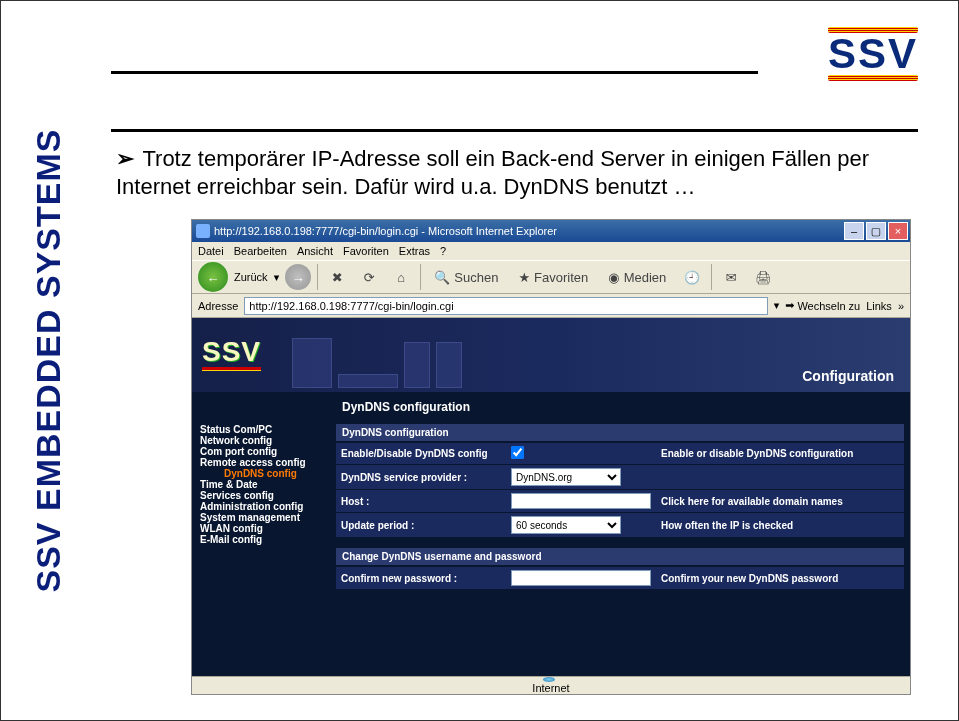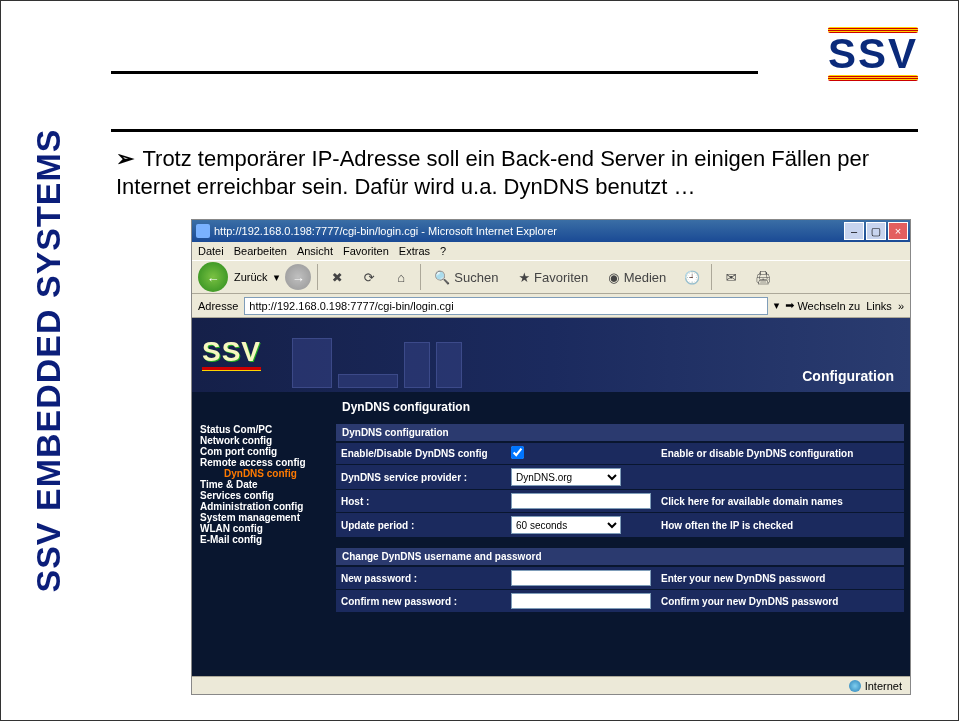--- a/index.html
+++ b/index.html
@@ -230,21 +230,21 @@
   table.cfg td { background: #1b2a5e; border-bottom: 1px solid #09162f; padding: 3px 5px; vertical-align: middle; }
   table.cfg td.lbl { width: 170px; color: #fff; font-weight: bold; }
   table.cfg td.inp { width: 150px; background: #1b2a5e; }
   table.cfg td.desc { color: #fff; font-weight: bold; }
   .txt { width: 140px; height: 16px; font-size: 10px; border: 1px solid #7f9db9; background: #fff; }
   .sel { width: 110px; height: 18px; font-size: 10px; border: 1px solid #7f9db9; background: #fff; }
   .chk { width: 13px; height: 13px; }
   .statusbar {
     height: 18px; background: #ece9d8; border-top: 1px solid #aca899;
     display: flex; align-items: center; justify-content: flex-end;
-    padding: 0 8px; font-size: 11px; color: #000;
+    padding: 0 8px; font-size: 11px; color: #000; flex-direction: column;
   }
   .statusbar .led { width: 12px; height: 12px; background: radial-gradient(#7fcff0,#2a7fb5); border-radius: 50%; margin-right: 4px; }
   
   .footer {
     position: absolute;
     left: 45px; right: 55px; bottom: 22px;
     display: flex; justify-content: space-between; align-items: flex-end;
     font-size: 14px; font-weight: bold;
   }
   .footer .pgno { font-size: 18px; }
@@ -384,25 +384,20 @@
             </tr>
           </tbody>
             </table>
 
           <div style="height:10px"></div>
 
           <div class="panel-head">Change DynDNS username and password</div>
           <table class="cfg">
             <tbody>
             <tr>
-              <td class="lbl">New password :</td>
-              <td class="inp"><input type="password" class="txt" value="" style=""></td>
-              <td class="desc">Enter your new DynDNS password</td>
-            </tr>
-            <tr>
               <td class="lbl">Confirm new password :</td>
               <td class="inp"><input type="password" class="txt" value="" style=""></td>
               <td class="desc">Confirm your new DynDNS password</td>
             </tr>
           </tbody>
             </table>
 
         </div>
       </div>
     </div>

